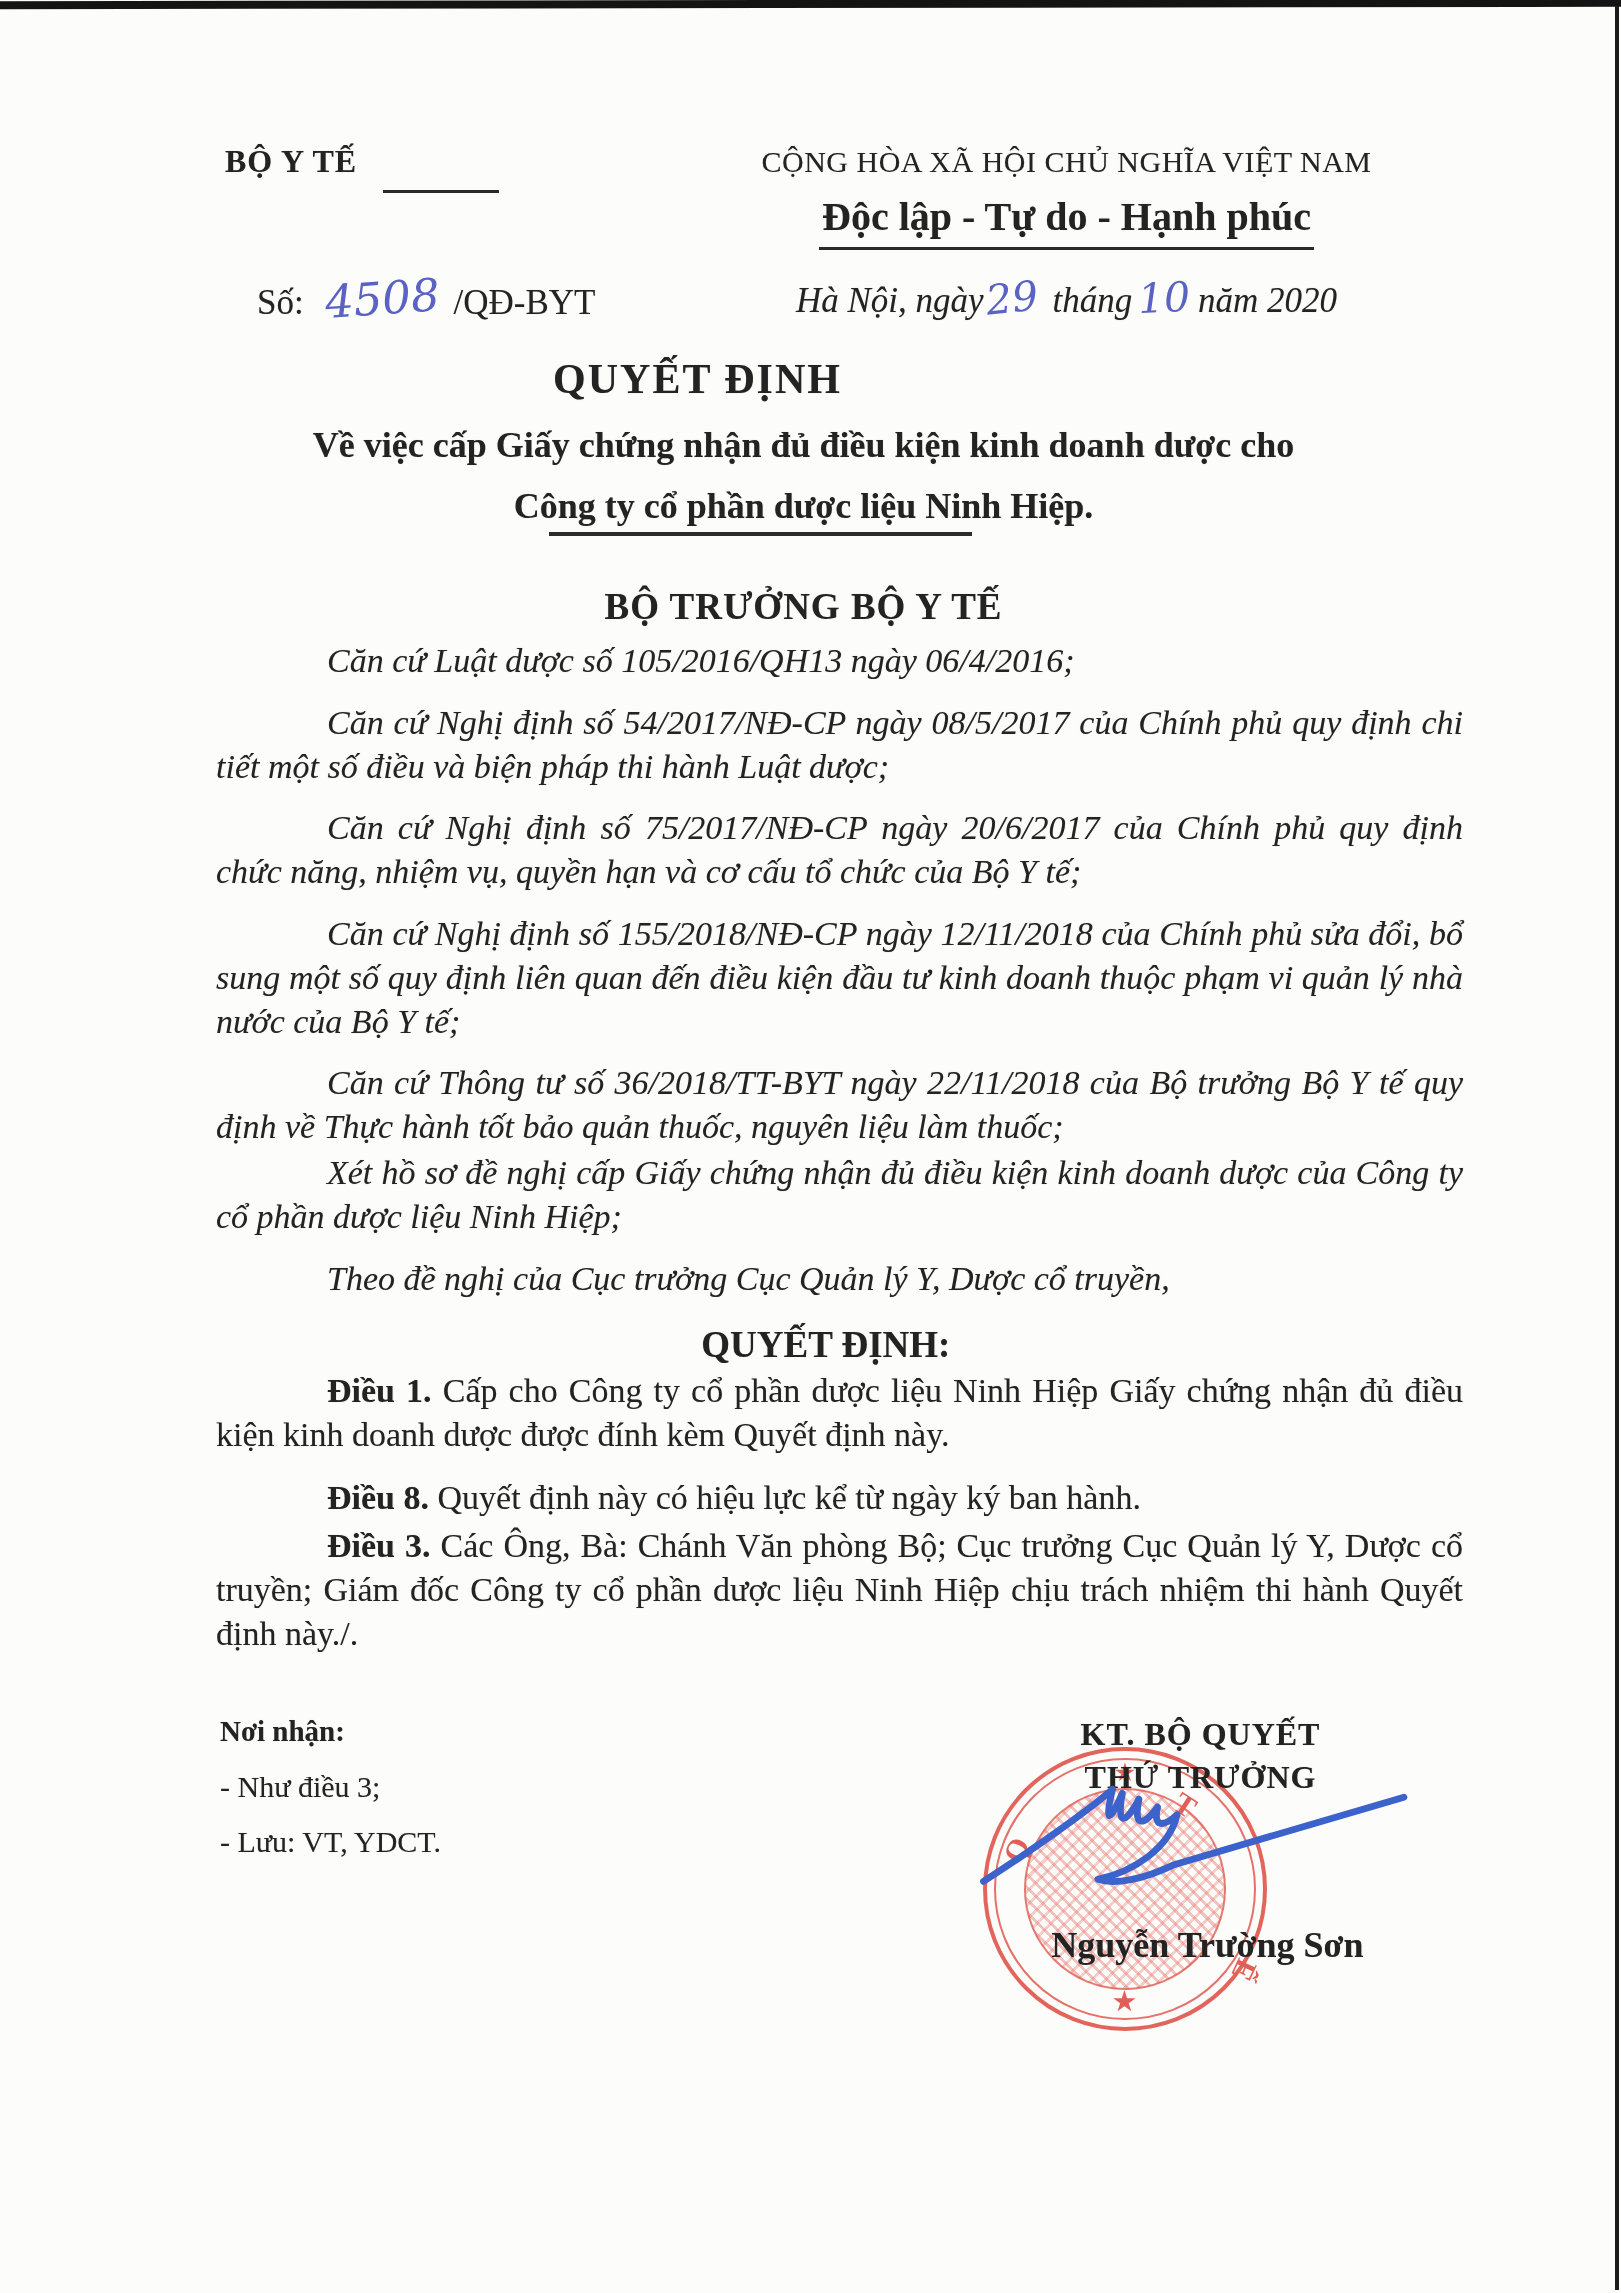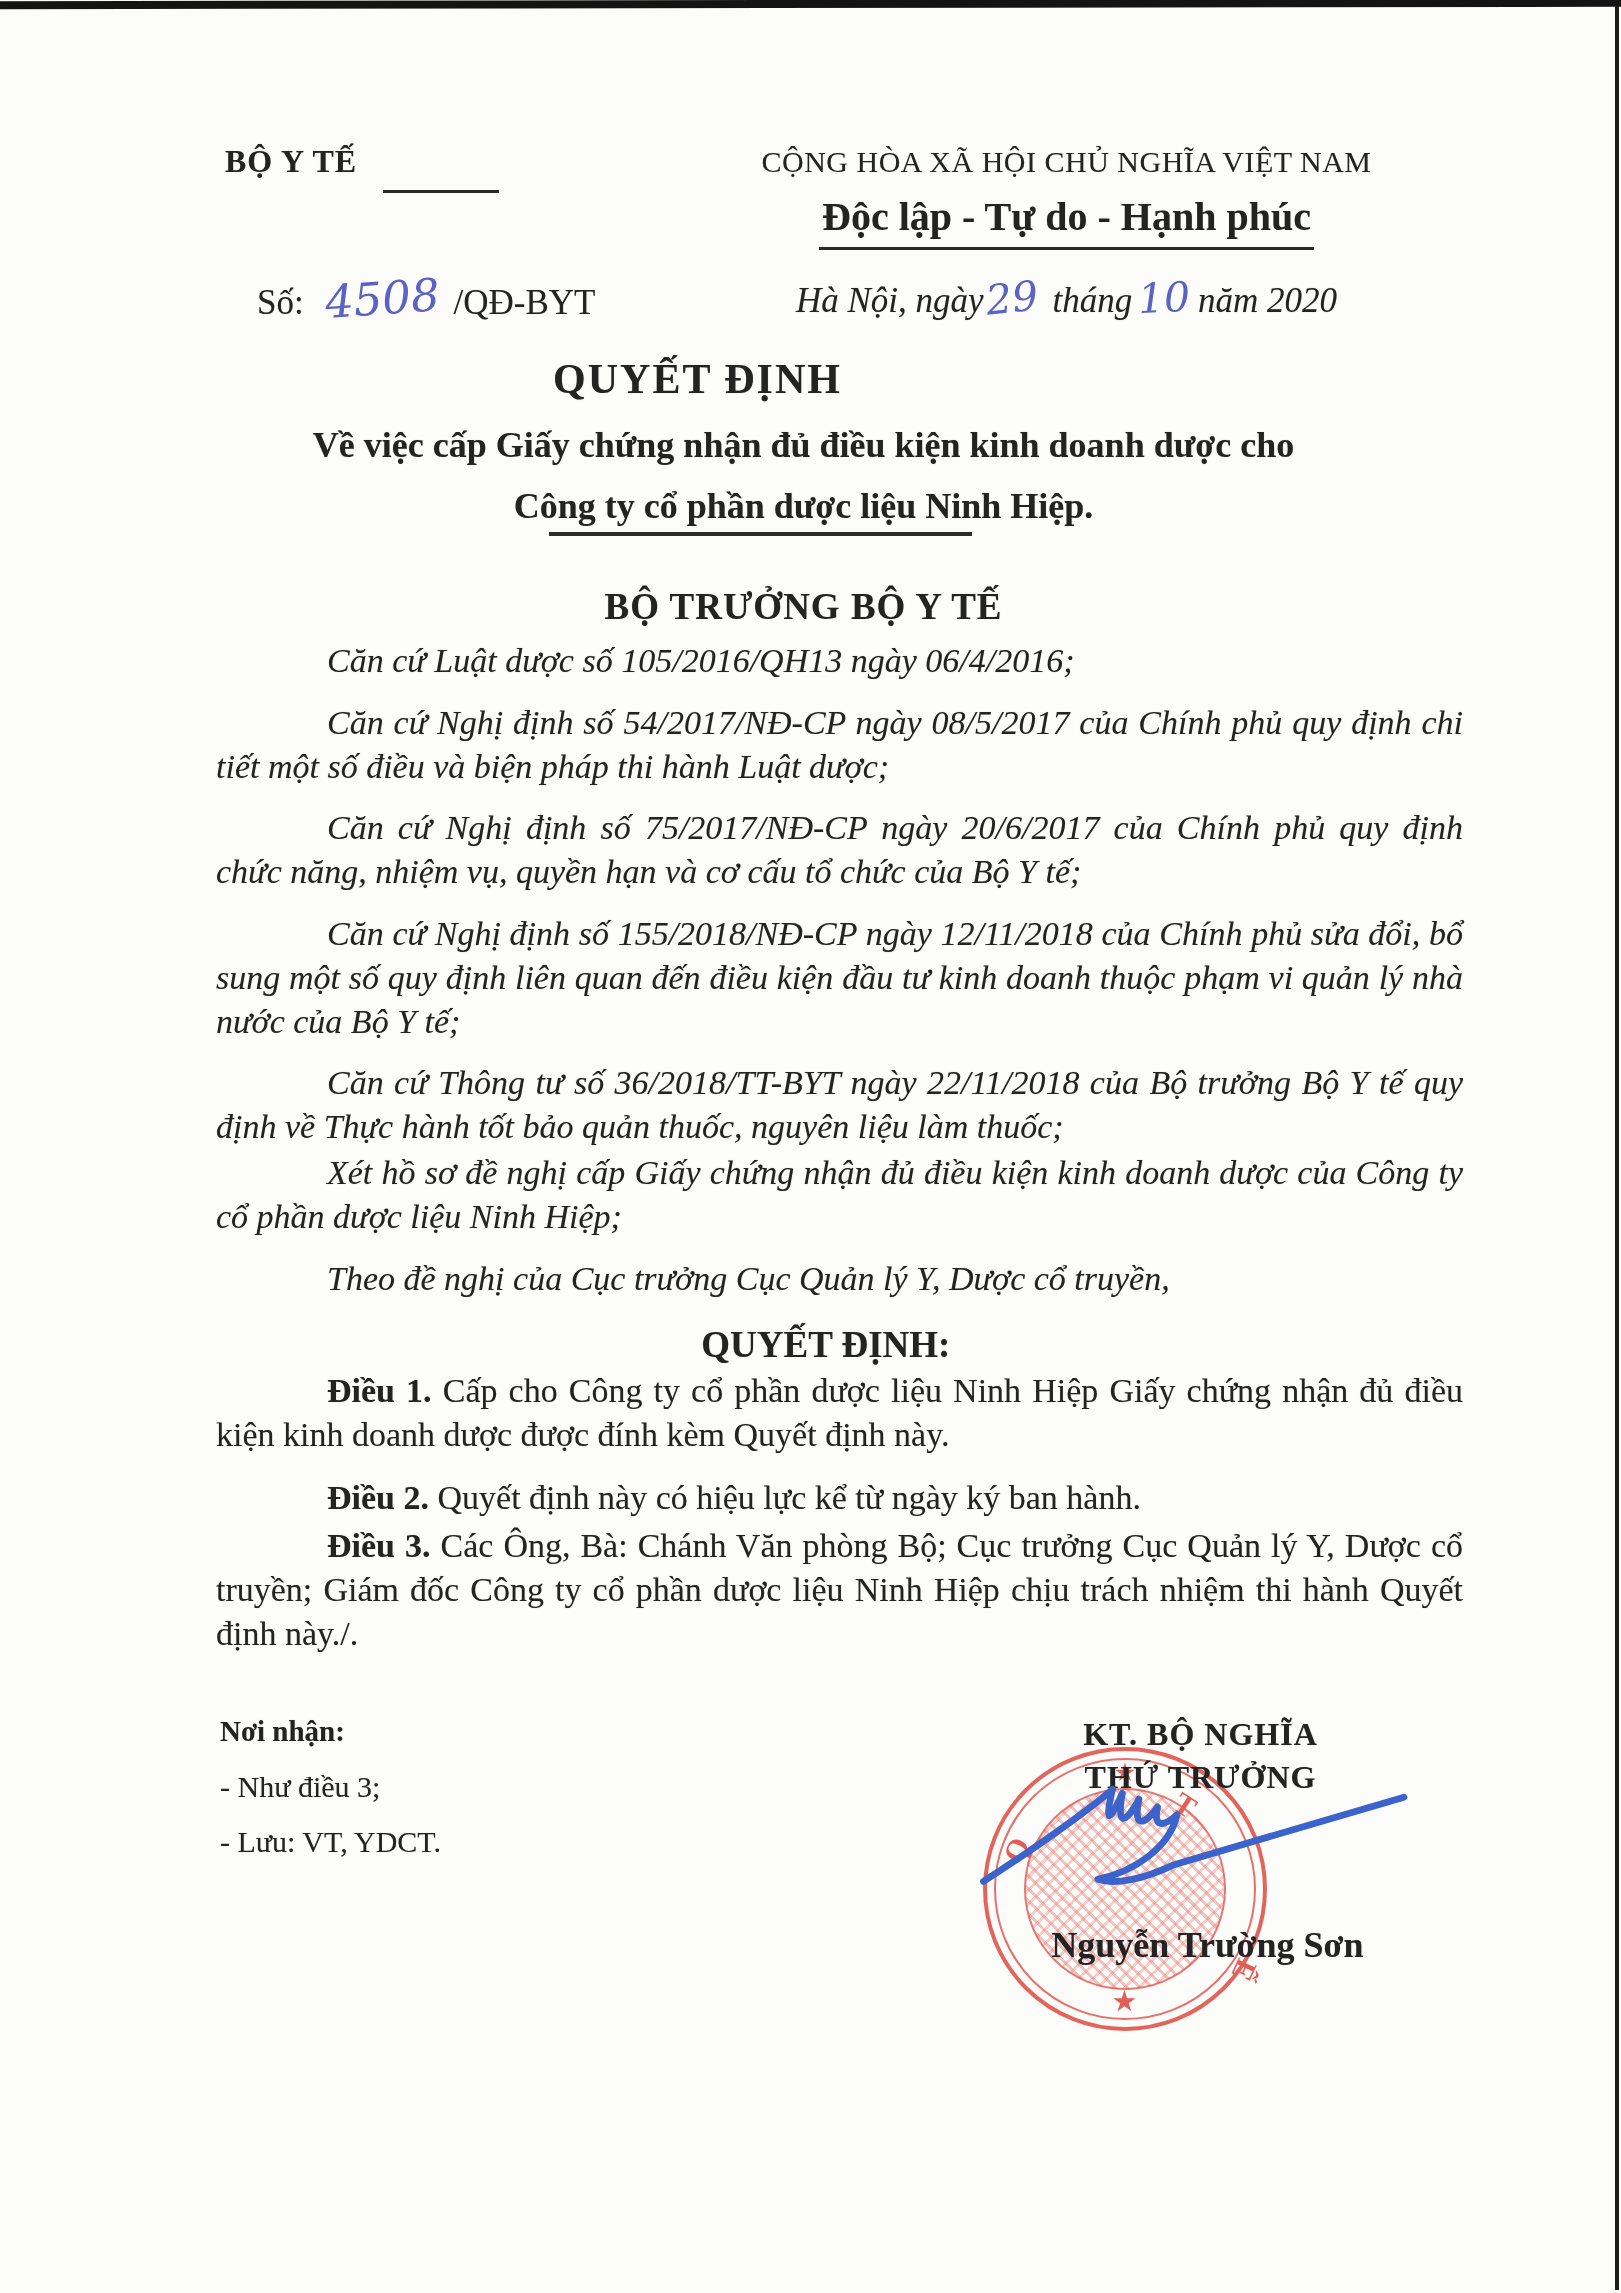--- a/index.html
+++ b/index.html
@@ -104,21 +104,21 @@
     <p class="recital">Căn cứ Nghị định số 54/2017/NĐ-CP ngày 08/5/2017 của Chính phủ quy định chi tiết một số điều và biện pháp thi hành Luật dược;</p>
     <p class="recital">Căn cứ Nghị định số 75/2017/NĐ-CP ngày 20/6/2017 của Chính phủ quy định chức năng, nhiệm vụ, quyền hạn và cơ cấu tổ chức của Bộ Y tế;</p>
     <p class="recital">Căn cứ Nghị định số 155/2018/NĐ-CP ngày 12/11/2018 của Chính phủ sửa đổi, bổ sung một số quy định liên quan đến điều kiện đầu tư kinh doanh thuộc phạm vi quản lý nhà nước của Bộ Y tế;</p>
     <p class="recital tight">Căn cứ Thông tư số 36/2018/TT-BYT ngày 22/11/2018 của Bộ trưởng Bộ Y tế quy định về Thực hành tốt bảo quản thuốc, nguyên liệu làm thuốc;</p>
     <p class="recital">Xét hồ sơ đề nghị cấp Giấy chứng nhận đủ điều kiện kinh doanh dược của Công ty cổ phần dược liệu Ninh Hiệp;</p>
     <p class="recital">Theo đề nghị của Cục trưởng Cục Quản lý Y, Dược cổ truyền,</p>
 
     <p class="decision-heading">QUYẾT ĐỊNH:</p>
 
     <p class="article sp"><b>Điều 1.</b><span> Cấp cho Công ty cổ phần dược liệu Ninh Hiệp Giấy chứng nhận đủ điều kiện kinh doanh dược được đính kèm Quyết định này.</span></p>
-    <p class="article"><b>Điều 2.</b><span> Quyết định này có hiệu lực kể từ ngày ký ban hành.</span></p>
+    <p class="article"><b>Điều 8.</b><span> Quyết định này có hiệu lực kể từ ngày ký ban hành.</span></p>
     <p class="article"><b>Điều 3.</b><span> Các Ông, Bà: Chánh Văn phòng Bộ; Cục trưởng Cục Quản lý Y, Dược cổ truyền; Giám đốc Công ty cổ phần dược liệu Ninh Hiệp chịu trách nhiệm thi hành Quyết định này./.</span></p>
   </div>
 
   <div class="recipients">
     <div class="label">Nơi nhận:</div>
     <div class="item">- Như điều 3;</div>
     <div class="item">- Lưu: VT, YDCT.</div>
   </div>
 
   <div class="stamp">
@@ -126,21 +126,21 @@
     <div class="stamp-ring"></div>
     <div class="stamp-emblem"></div>
     <span class="stamp-emblem-star">★</span>
     <span class="stamp-letter sl-o">Ọ</span>
     <span class="stamp-letter sl-t">T</span>
     <span class="stamp-letter sl-e">Ế</span>
     <span class="stamp-letter sl-star">★</span>
   </div>
 
   <div class="sign-block">
-    <div class="sign-title">KT. BỘ NGHĨA</div>
+    <div class="sign-title">KT. BỘ QUYẾT</div>
     <div class="sign-title">THỨ TRƯỞNG</div>
     <div class="signer-name">Nguyễn Trường Sơn</div>
   </div>
 
   <svg class="signature-svg" viewBox="0 0 500 180" xmlns="http://www.w3.org/2000/svg">
     <path d="M 48 122
              C 95 92, 152 52, 180 28
              C 172 60, 175 66, 190 32
              C 184 64, 192 66, 207 38
              C 201 66, 211 67, 226 46

